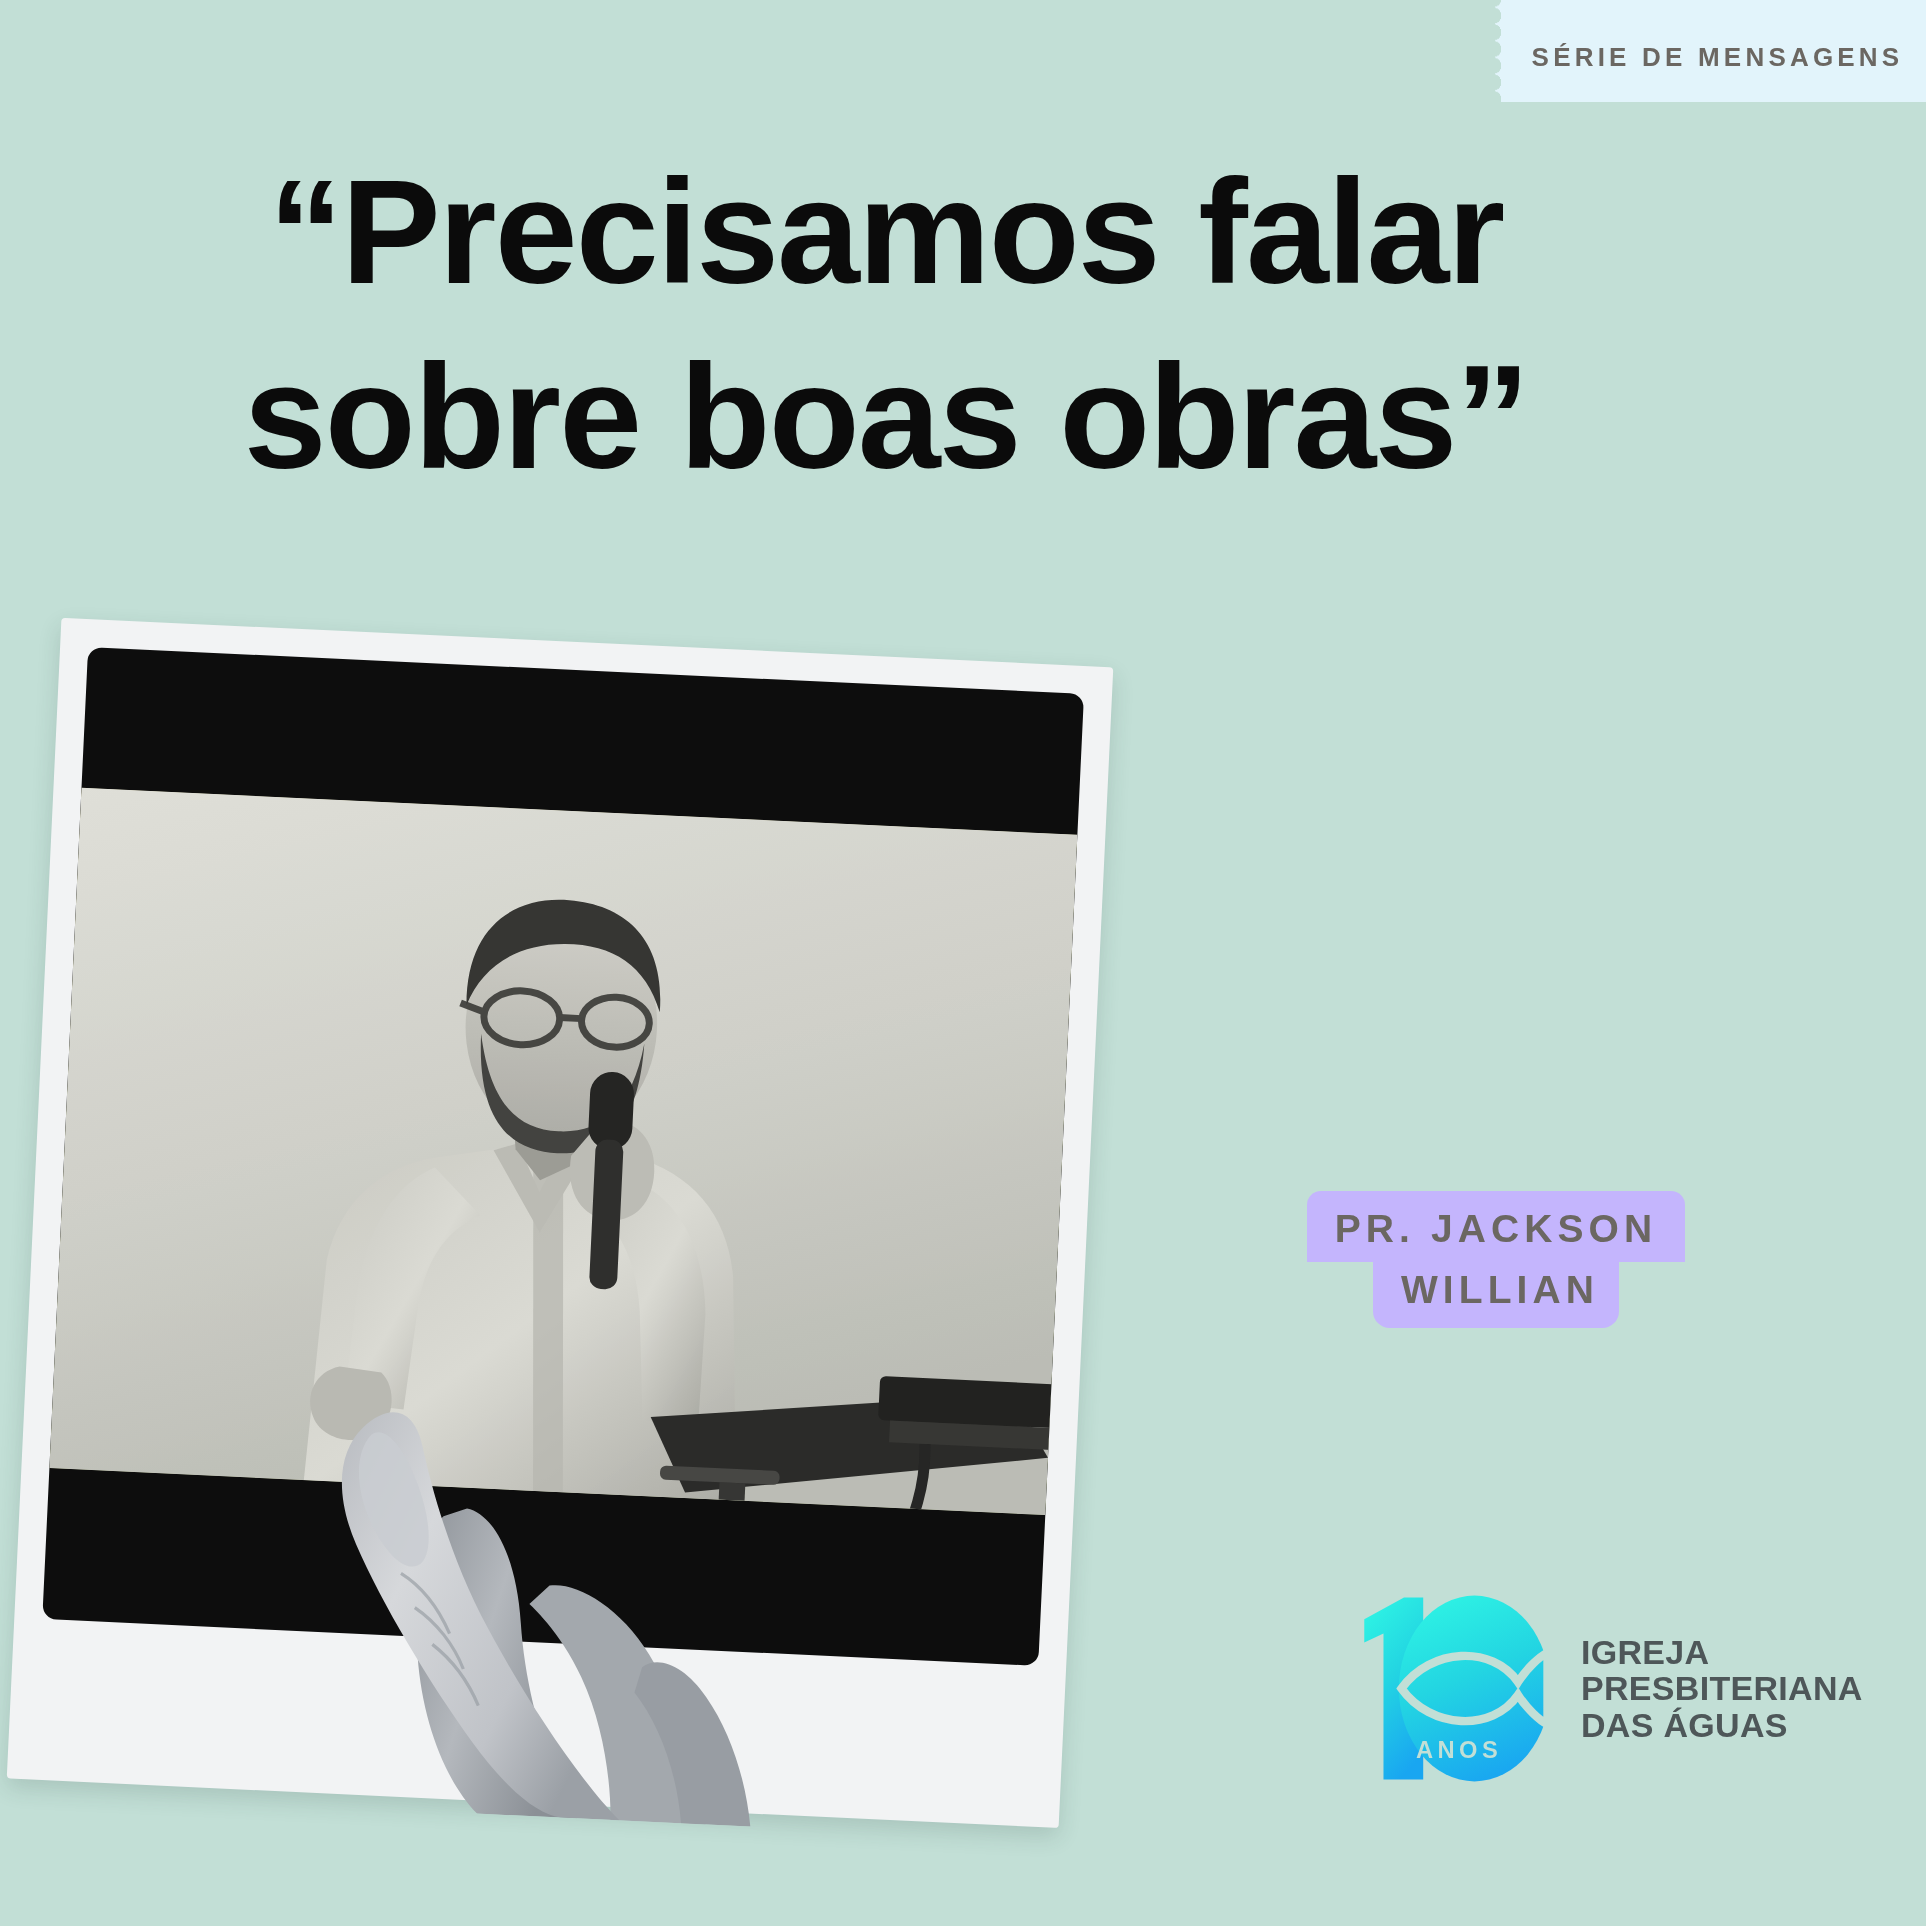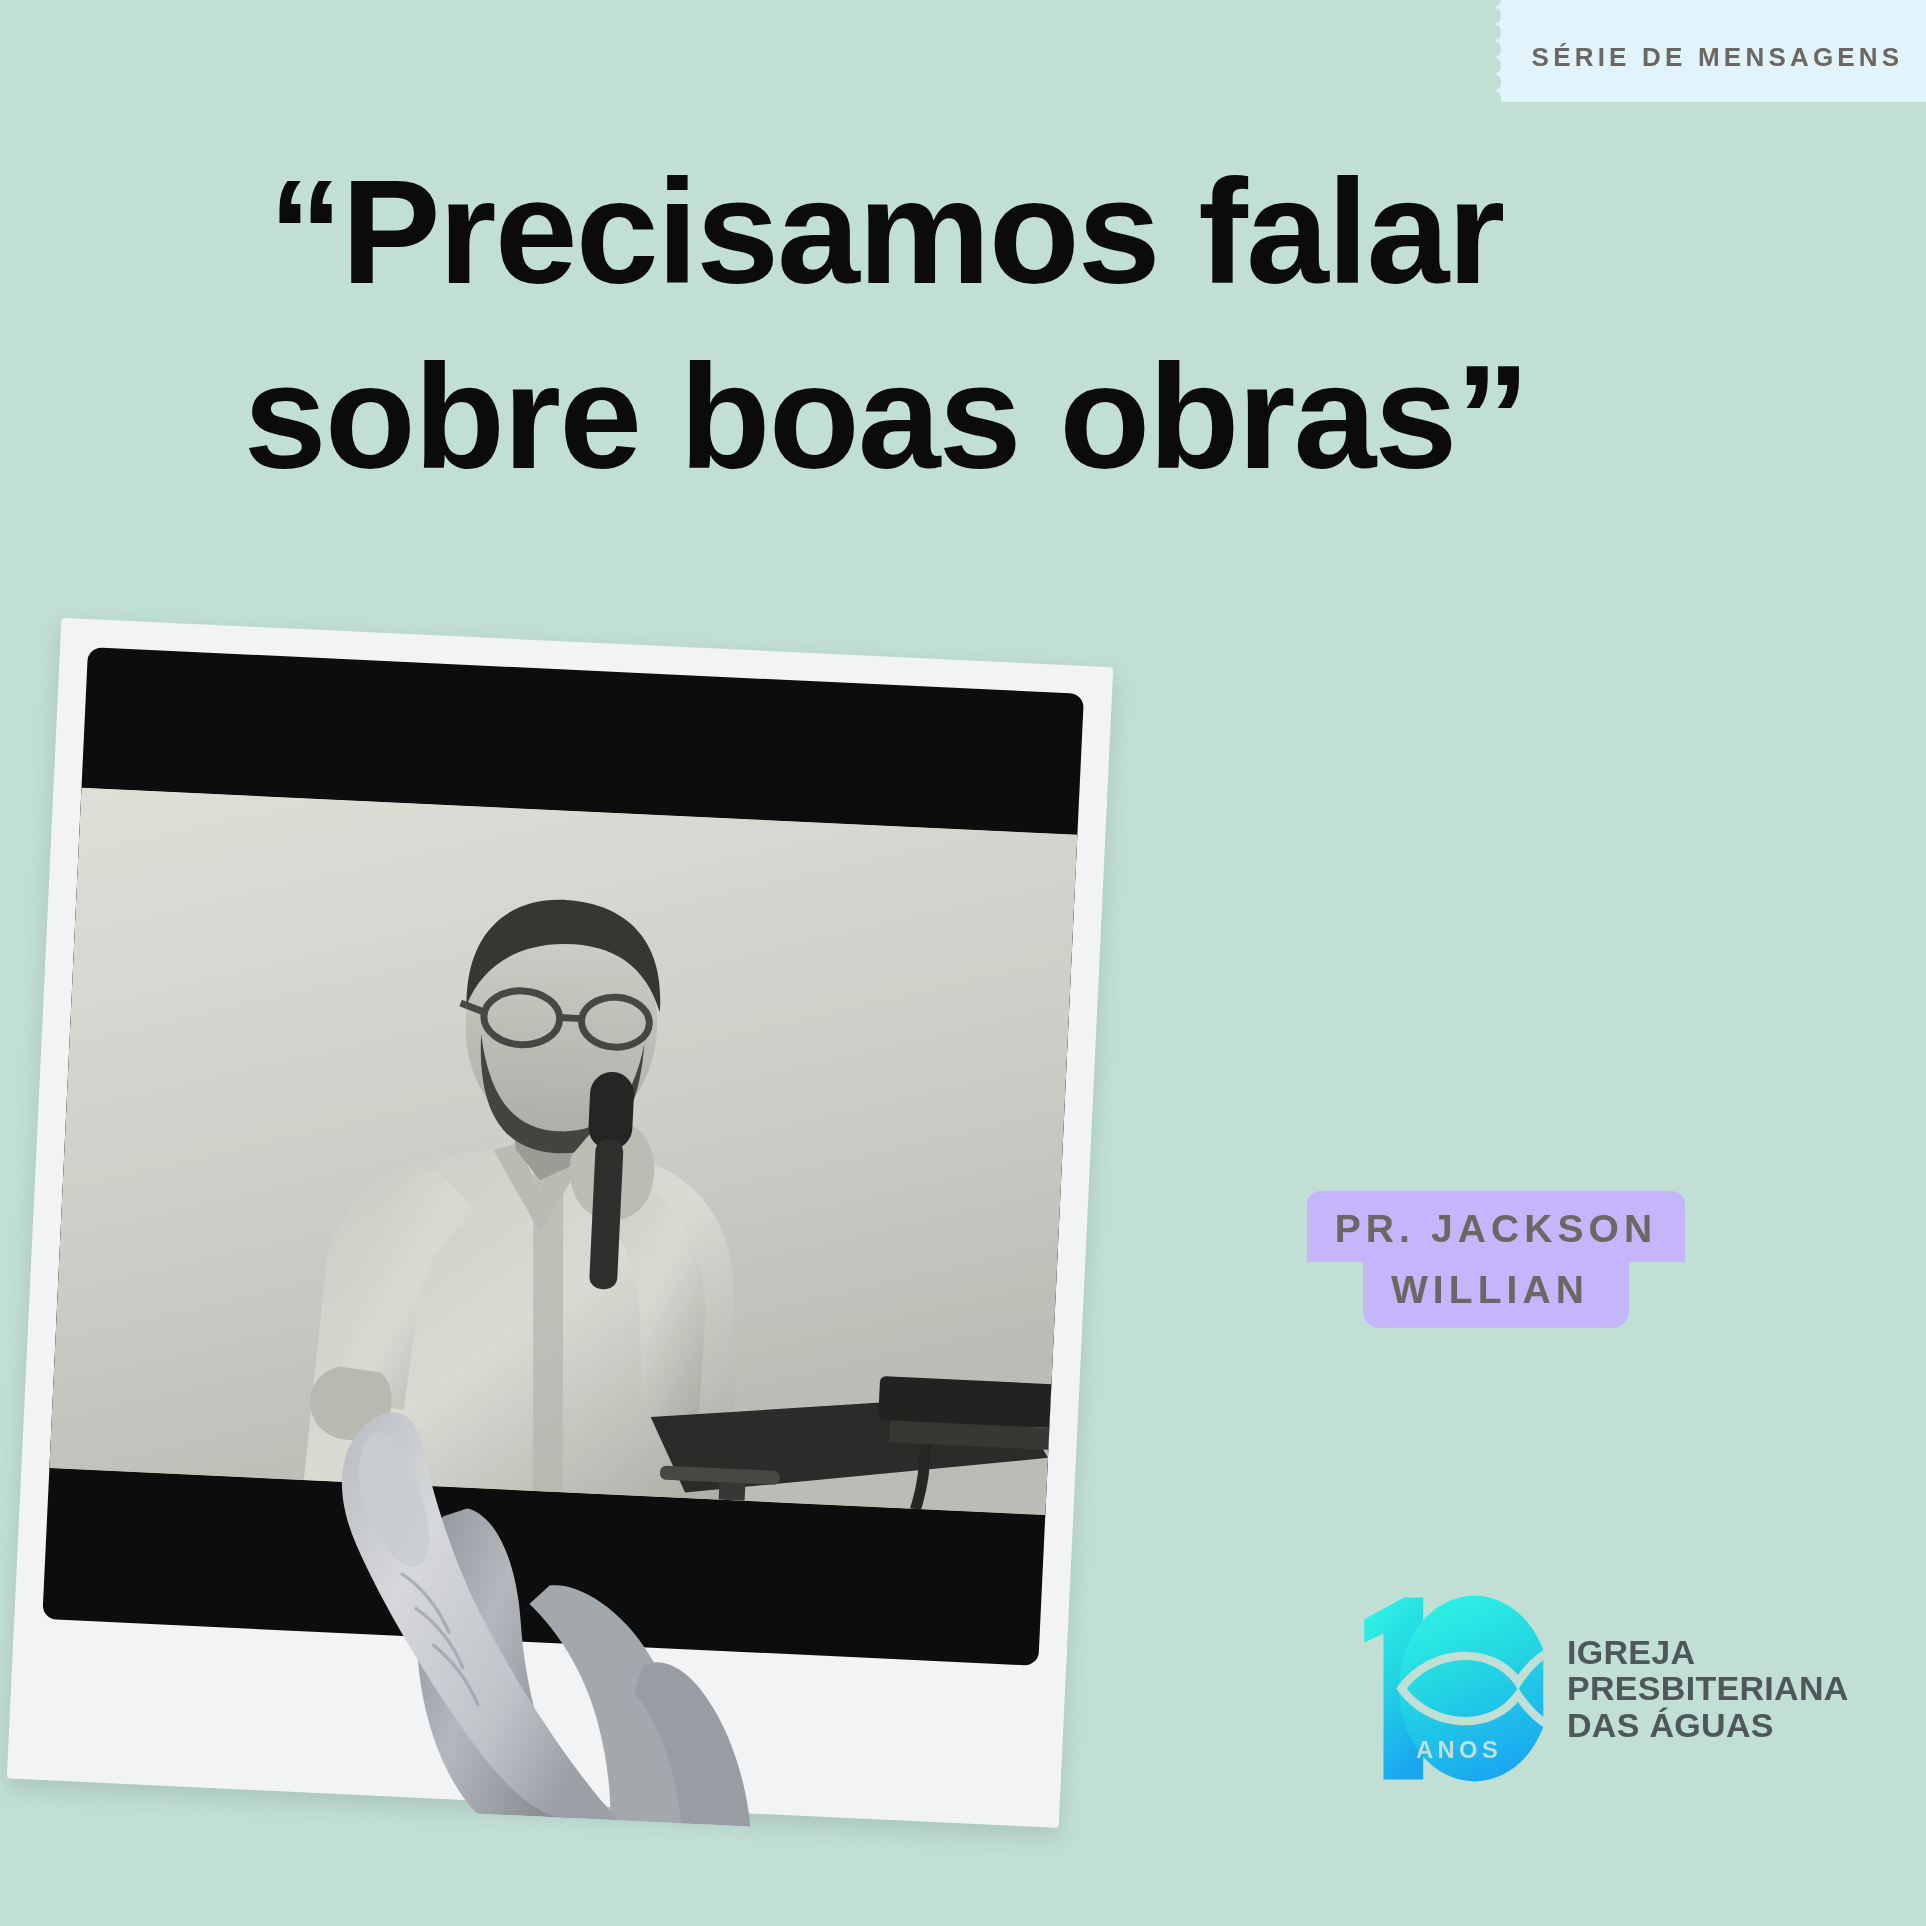--- a/index.html
+++ b/index.html
@@ -112,30 +112,30 @@
     font-size:39px;
     letter-spacing:5.1px;
     white-space:nowrap;
     line-height:1;
   }
   .speaker .pill1{
     padding:18px 28px 14px 28px;
     border-radius:14px 14px 0 0;
   }
   .speaker .pill2{
-    padding:9px 40px 19px 28px;
+    padding:9px 20px 19px 28px;
     border-radius:0 0 16.7px 16.7px;
     margin-top:-1.3px;
   }
 
   
   .logo{
     position:absolute;
     left:1355px; top:1586px;
-    display:flex;align-items:center;
+    display:flex;align-items:center;gap:14px;
   }
   .logo .mark{width:212px;height:205px;display:block;}
   .logo .wordmark{
     color:#4e5759;
     font-weight:bold;
     font-size:34px;
     line-height:1.06;
     letter-spacing:0.3px;
     white-space:nowrap;
   }

